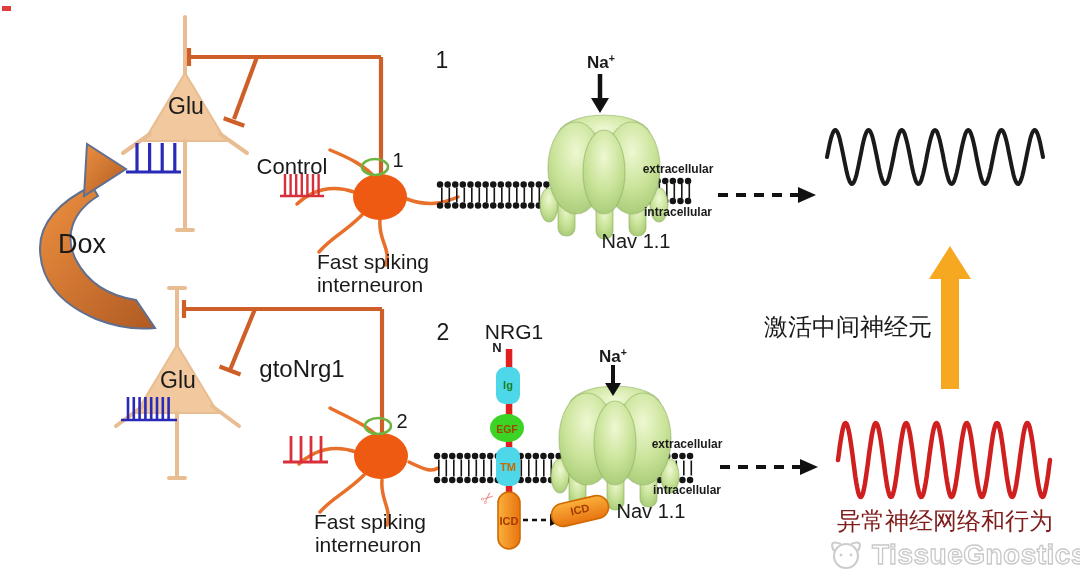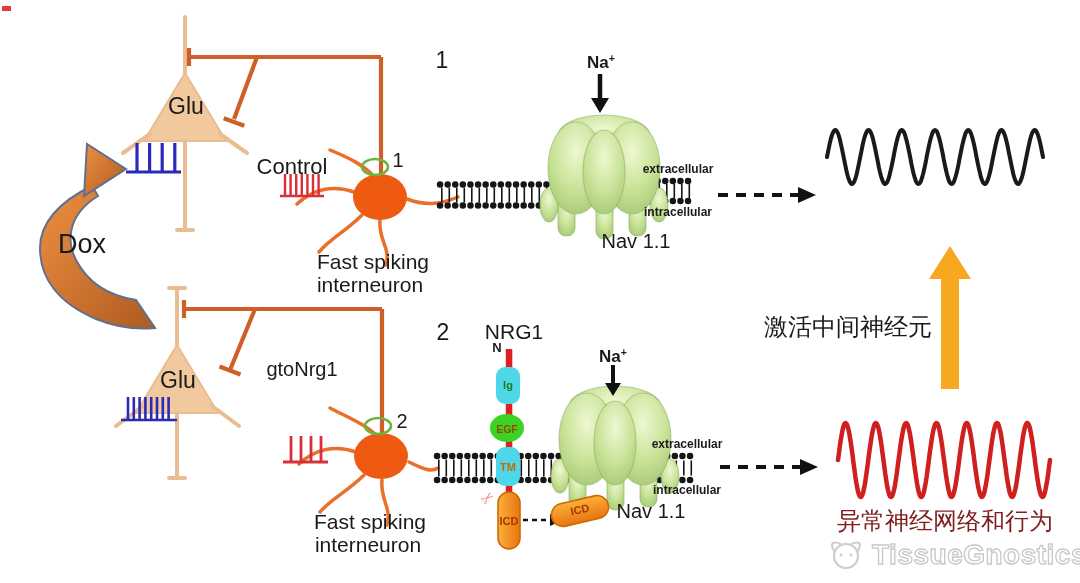--- a/index.html
+++ b/index.html
@@ -229,21 +229,21 @@
 <div class="lbl" style="left:370px;top:284px;font-size:21px;">interneuron</div>
 <div class="lbl" style="left:601px;top:62px;font-size:17px;font-weight:600;"><span>Na</span><sup>+</sup></div>
 <div class="lbl" style="left:636px;top:241px;font-size:20px;">Nav 1.1</div>
 <div class="lbl small" style="left:670px;top:169px;">extracellular</div>
 <div class="lbl small" style="left:670px;top:212px;">intracellular</div>
 
 <div class="lbl" style="left:82px;top:244px;font-size:27px;">Dox</div>
 <div class="lbl" style="left:848px;top:327px;font-size:24px;">激活中间神经元</div>
 
 <div class="lbl" style="left:178px;top:380px;font-size:23px;">Glu</div>
-<div class="lbl" style="left:302px;top:369px;font-size:20px;">gtoNrg1</div>
+<div class="lbl" style="left:302px;top:369px;font-size:24px;">gtoNrg1</div>
 <div class="lbl" style="left:443px;top:332px;font-size:23px;">2</div>
 <div class="lbl" style="left:402px;top:421px;font-size:20px;">2</div>
 <div class="lbl" style="left:370px;top:521px;font-size:21px;">Fast spiking</div>
 <div class="lbl" style="left:368px;top:544px;font-size:21px;">interneuron</div>
 
 <div class="lbl" style="left:514px;top:331px;font-size:21px;">NRG1</div>
 <div class="lbl" style="left:497px;top:347px;font-size:13px;font-weight:bold;">N</div>
 <div class="lbl dom" style="left:508px;top:385px;font-size:11px;color:#15821f;">Ig</div>
 <div class="lbl dom" style="left:507px;top:429px;font-size:10.5px;color:#9b4a00;">EGF</div>
 <div class="lbl dom" style="left:508px;top:467px;font-size:11px;color:#c96a00;">TM</div>

